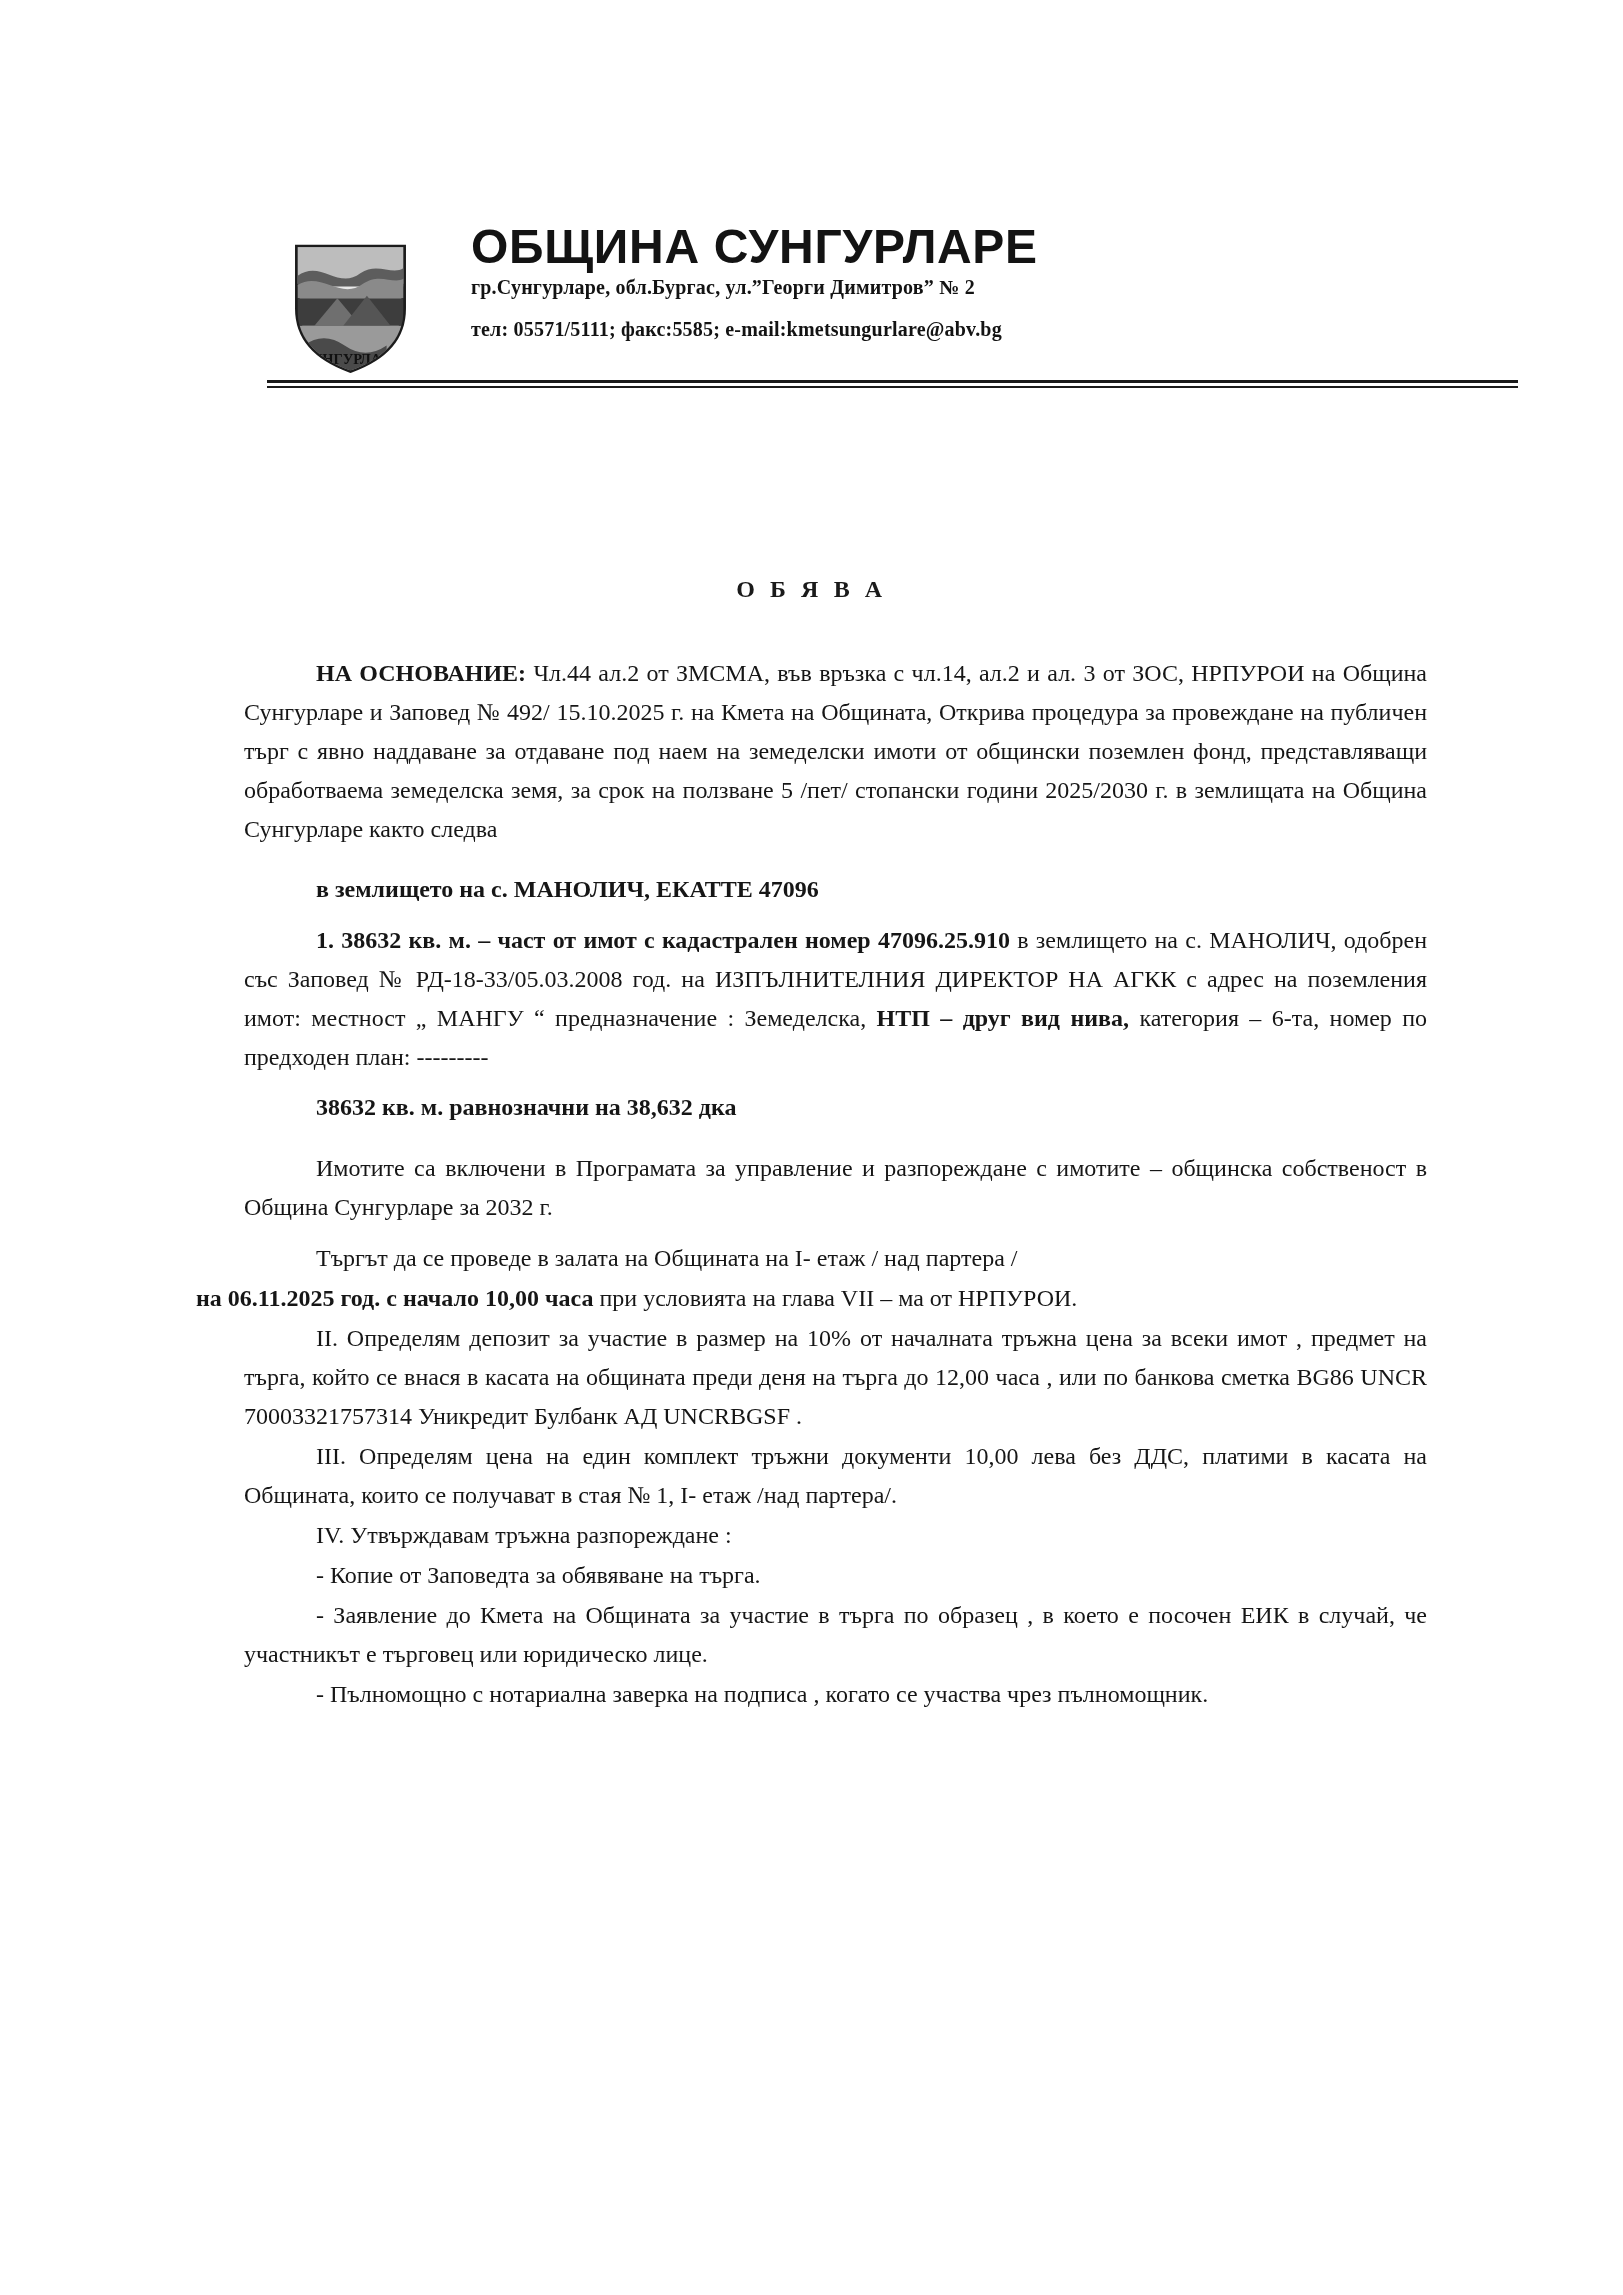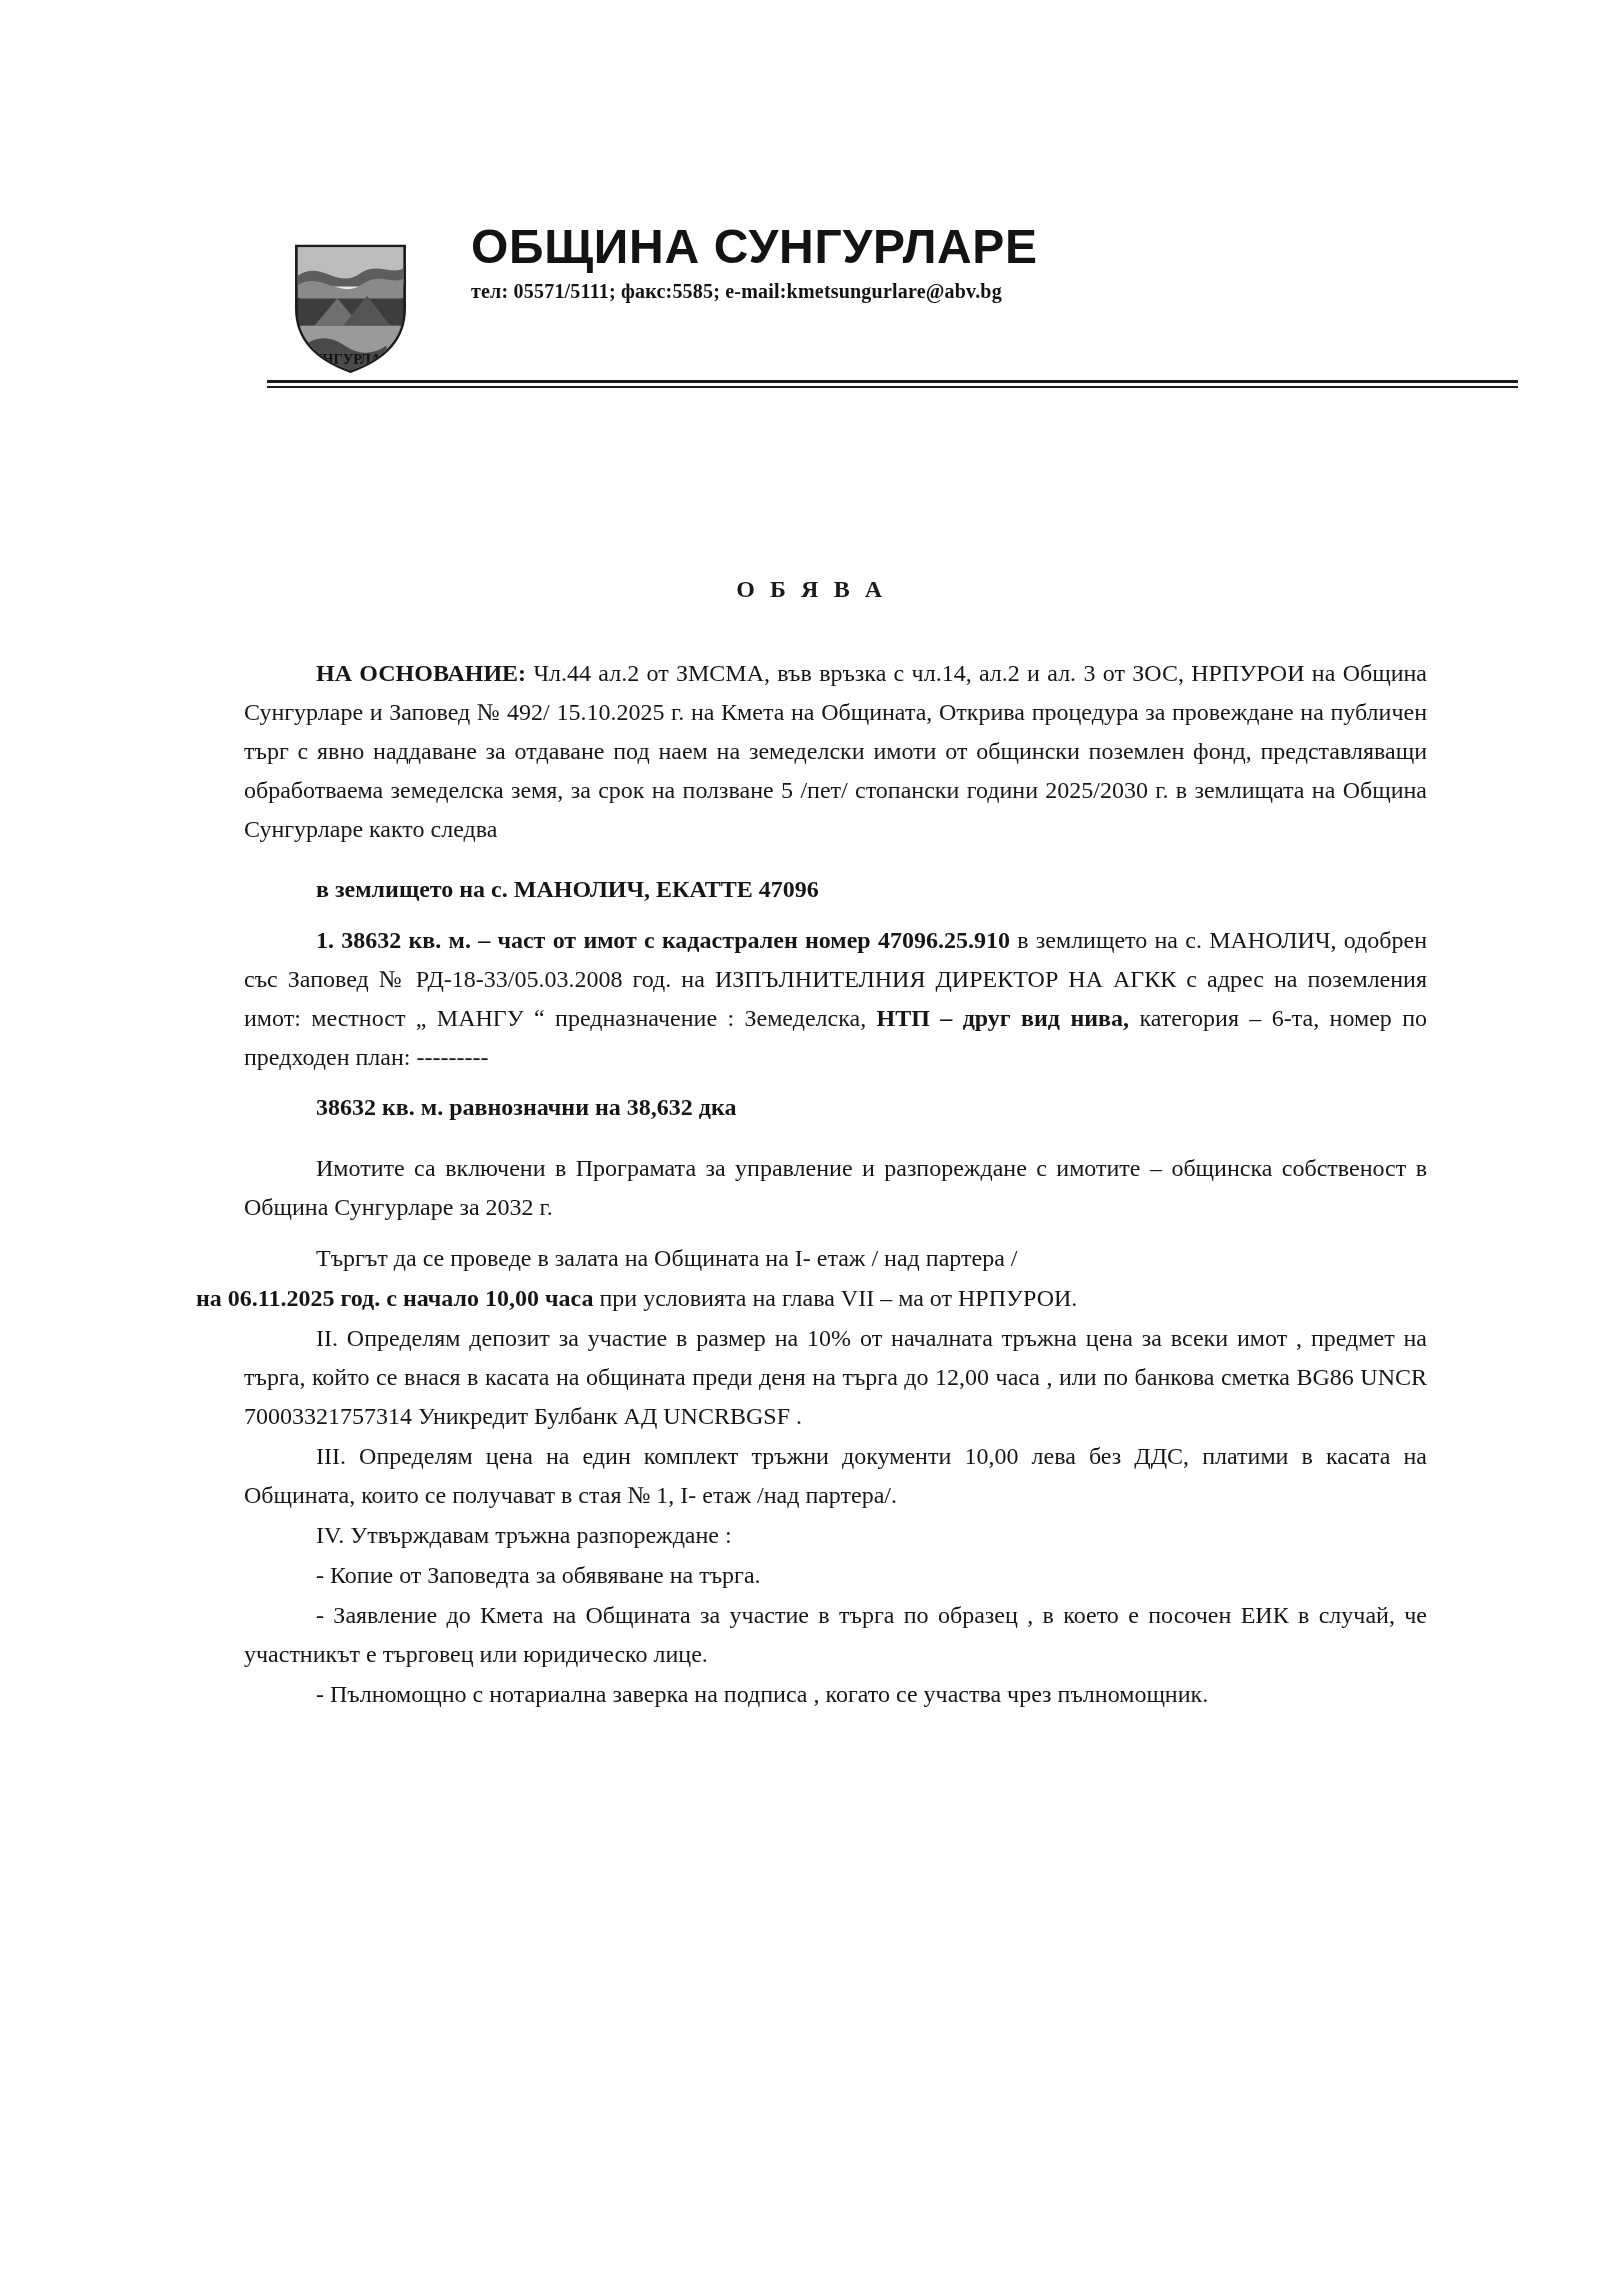--- a/index.html
+++ b/index.html
@@ -62,21 +62,21 @@
     font-size: 20px;
     margin-top: 5.2px;
     color: #131313;
     letter-spacing: 0.2px;
     white-space: nowrap;
   }
   .org-line2 {
     font-family: "Liberation Serif", serif;
     font-weight: bold;
     font-size: 20px;
-    margin-top: 9px;
+    margin-top: 19px;
     color: #131313;
     letter-spacing: 0.2px;
     white-space: nowrap;
   }
   .hr-double {
     position: absolute;
     left: 267px;
     top: 380px;
     width: 1251px;
     height: 9.2px;
@@ -140,20 +140,21 @@
           <path d="M104 146 L140 100 L176 146 Z" fill="#555"></path>
           <rect x="34" y="146" width="162" height="70" fill="#9a9a9a"></rect>
           <path d="M44 176 q30 -22 62 0 q32 22 64 0 l0 44 l-126 0 z" fill="#4a4a4a"></path>
           <text x="115" y="204" font-family="Liberation Serif, serif" font-size="22" font-weight="bold" fill="#111" text-anchor="middle">СУНГУРЛАРЕ</text>
         </g>
       </svg>
     </div>
 
     <div class="org-block">
       <div class="org-title">ОБЩИНА СУНГУРЛАРЕ</div>
+      <div class="org-line1">гр.Сунгурларе, обл.Бургас, ул.”Георги Димитров” № 2</div>
       <div class="org-line2">тел: 05571/5111; факс:5585; e-mail:kmetsungurlare@abv.bg</div>
     </div>
   </div>
 
   <div class="hr-double">
     <div class="l1"></div>
     <div class="l2"></div>
   </div>
 
   <div class="content">

